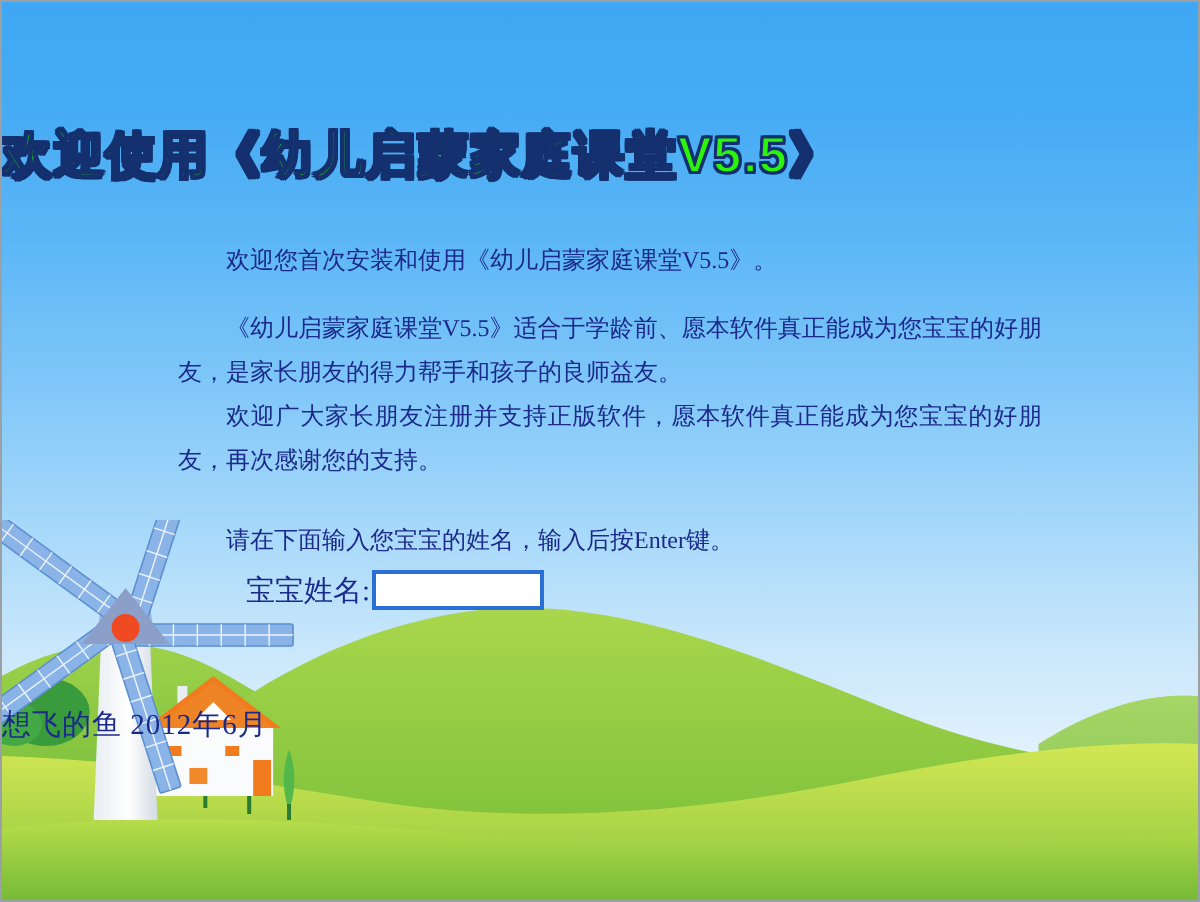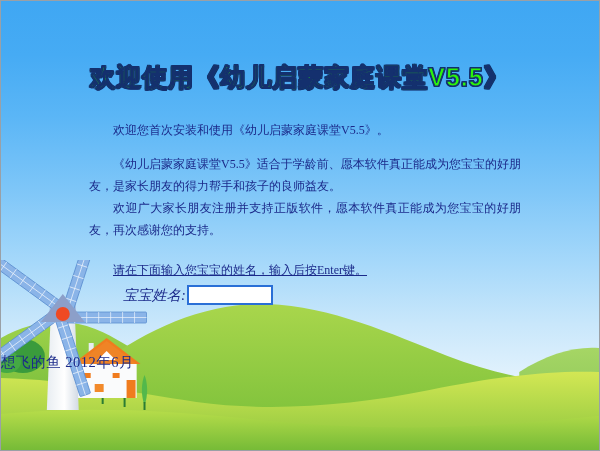--- a/index.html
+++ b/index.html
@@ -46,21 +46,20 @@
     left: 0; top: 0;
     width: 100%;
     height: 100%;
   }
 
   .title {
     position: absolute;
     top: 60px;
     left: 0;
     width: 100%;
-    text-align: center;
     font-size: 25px;
     font-weight: bold;
     letter-spacing: 1px;
     color: #2bf30b;
     -webkit-text-stroke: 0.9px #14306e;
     text-shadow:
        1px 0 0 #14306e, -1px 0 0 #14306e,
        0 1px 0 #14306e, 0 -1px 0 #14306e,
        1px 1px 0 #14306e, -1px -1px 0 #14306e,
        1px -1px 0 #14306e, -1px 1px 0 #14306e;
@@ -73,35 +72,35 @@
     width: 432px;
     color: #1b2a8a;
     font-size: 12px;
     line-height: 22px;
     text-align: justify;
     text-justify: inter-ideograph;
   }
   .p1 { top: 118px; }
   .p2 { top: 152px; }
   .p3 { top: 196px; }
-  .p4 { top: 258px; text-decoration: underline; }
+  .p4 { top: 258px; }
 
   .indent { text-indent: 2em; }
 
   
   .name-row {
     position: absolute;
     left: 122px;
     top: 284px;
     display: flex;
     align-items: center;
     color: #1b2a8a;
     font-size: 14.5px;
   }
-  .name-label { white-space: nowrap; font-style: italic; }
+  .name-label { white-space: nowrap; }
   .name-input {
     width: 78px;
     height: 16px;
     margin-left: 1px;
     border: 2px solid #2a6fd6;
     background: #ffffff;
     font-family: "Liberation Serif", "DejaVu Serif", serif;
     font-size: 13px;
     color: #111;
     padding: 0 2px;

